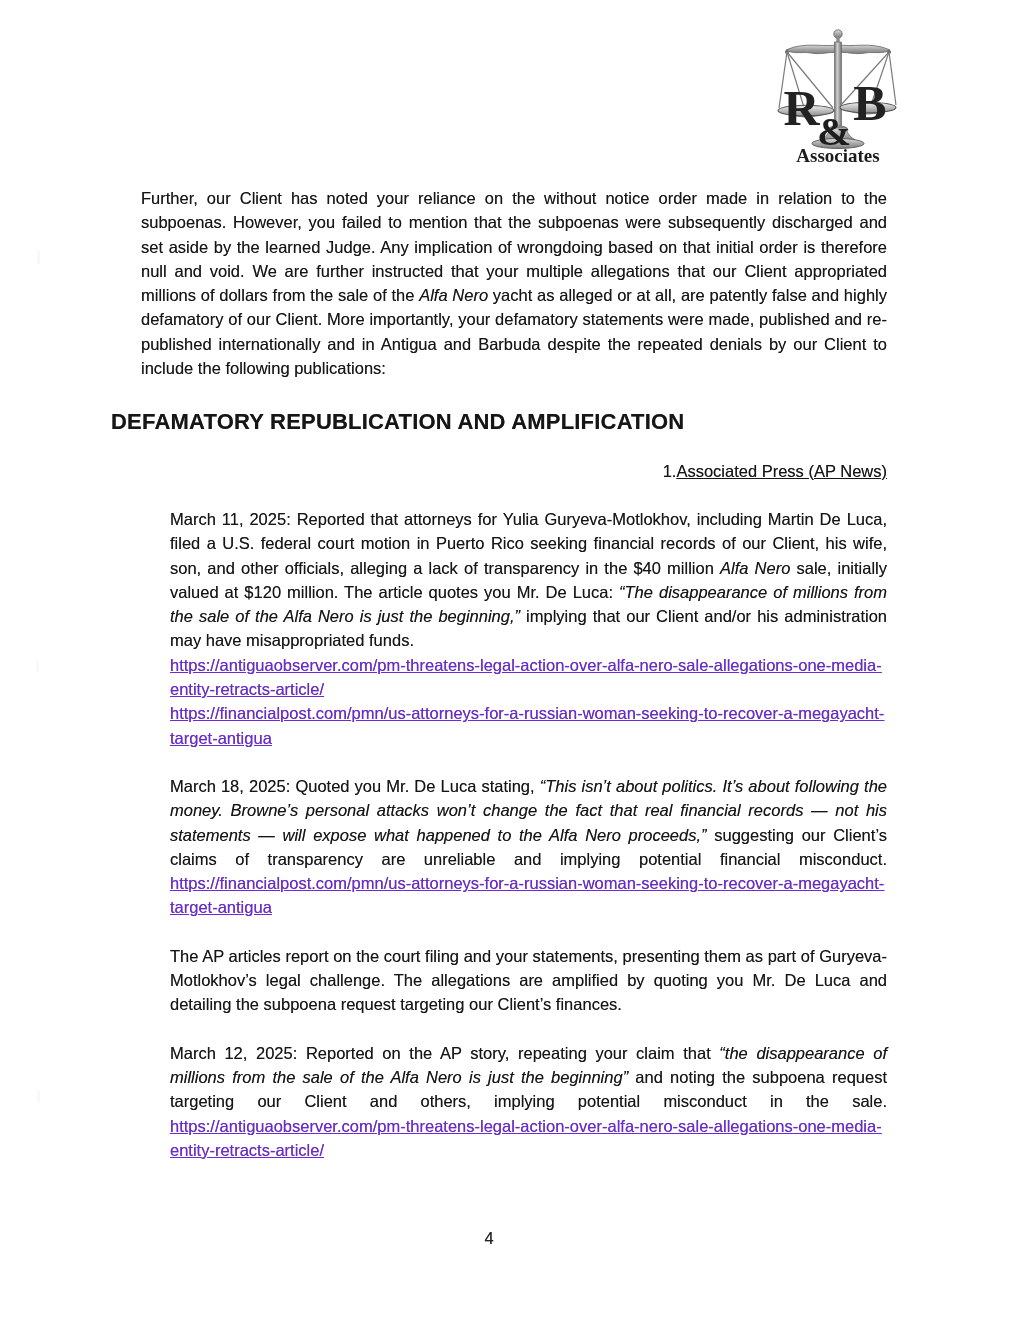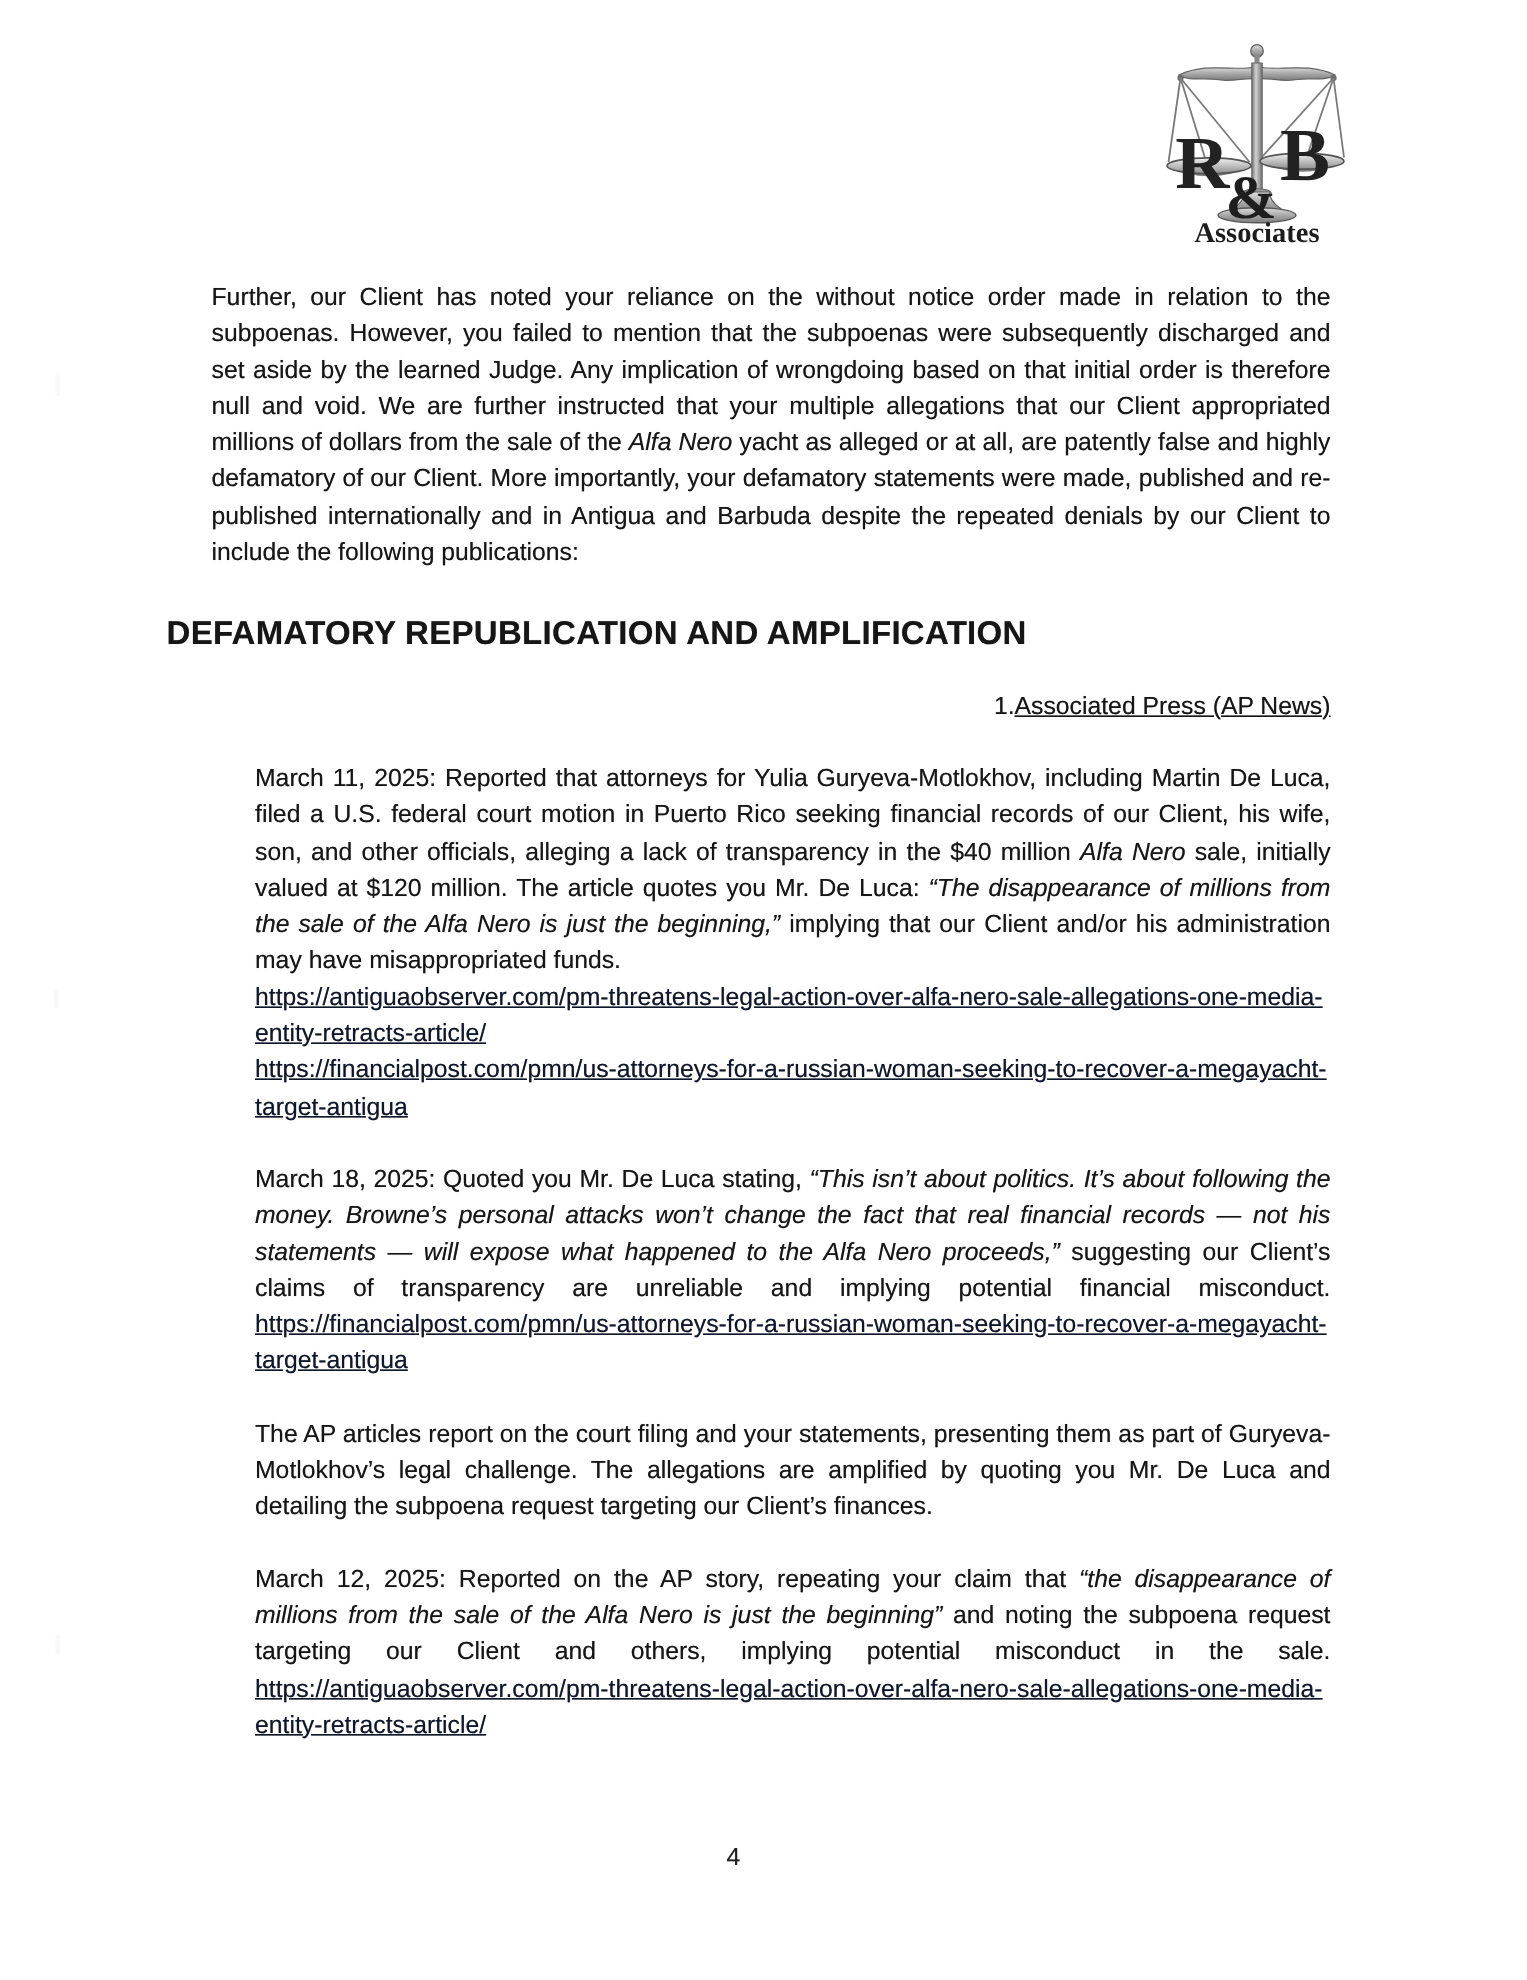--- a/index.html
+++ b/index.html
@@ -31,21 +31,21 @@
     margin:30px 0 24px -30px;
     text-align:left;
     letter-spacing:.2px;
   }
   .item-head{margin:0 0 24px 0;text-align:right;}
   .item-num{display:inline-block;width:29px;}
   .item-title{text-decoration:underline;}
   .item-paras{margin-left:29px;width:717px;}
   .i{font-style:italic;}
   .u{}
-  a.doclink{color:#0f172a;text-decoration:underline;word-break:normal;overflow-wrap:break-word;}
+  a.doclink{color:#6d28d9;text-decoration:underline;word-break:normal;overflow-wrap:break-word;}
   .footer-pagenum{
     position:absolute;left:0;top:1229px;width:978px;
     text-align:center;font-size:16.5px;color:#222;
     text-shadow:0 0 .4px rgba(0,0,0,.5);
   }
 </style>
 </head>
 <body>
 
 <div class="page">

